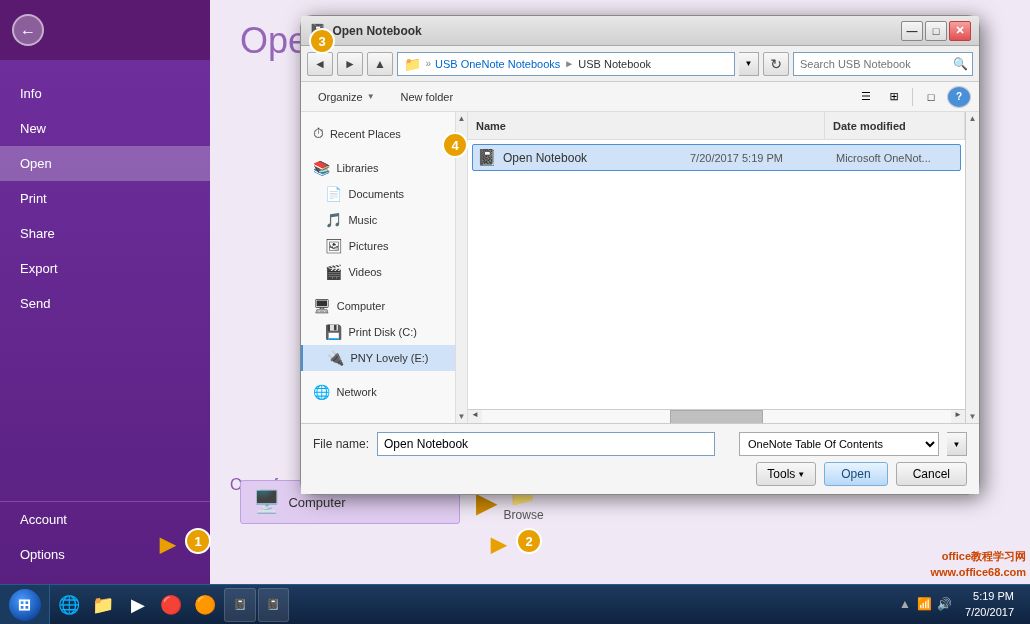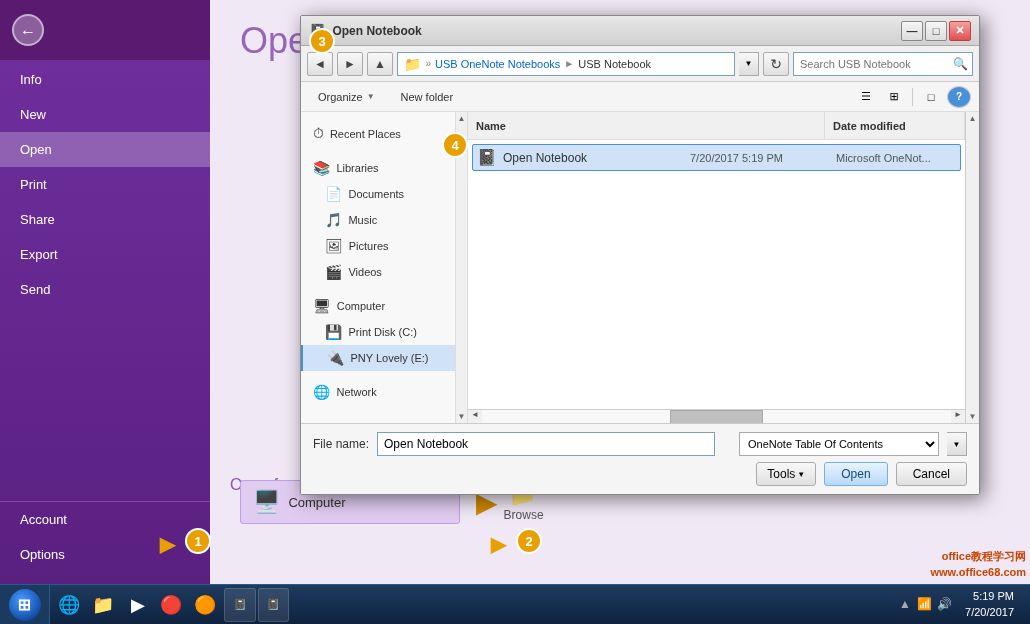--- a/index.html
+++ b/index.html
@@ -77,21 +77,21 @@
     .backstage-header {
       height: 60px; background: #5a1a70;
       display: flex; align-items: center; padding: 0 12px; gap: 8px;
     }
     .back-btn {
       width: 32px; height: 32px; border-radius: 50%;
       background: rgba(255,255,255,0.3); border: 2px solid rgba(255,255,255,0.5);
       display: flex; align-items: center; justify-content: center;
       color: white; font-size: 16px; cursor: pointer;
     }
-    .backstage-menu { flex: 1; padding-top: 2px; }
+    .backstage-menu { flex: 1; padding-top: 16px; }
     .backstage-item {
       padding: 10px 20px; color: white; cursor: pointer; font-size: 13px;
       font-weight: 500;
     }
     .backstage-item.active { background: rgba(255,255,255,0.25); }
     .backstage-bottom { padding-bottom: 12px; border-top: 1px solid rgba(255,255,255,0.2); }
 
     
     .main-content {
       position: absolute; left: 210px; top: 0; right: 0; bottom: 40px;
@@ -118,21 +118,21 @@
     .dialog-overlay {
       position: absolute; top: 0; left: 0; right: 0; bottom: 0;
       z-index: 200;
     }
     .dialog {
       position: absolute; top: 15px; left: 300px;
       width: 680px; height: 480px;
       background: white; border: 1px solid #888;
       box-shadow: 4px 4px 20px rgba(0,0,0,0.5);
       display: flex; flex-direction: column;
-      border-radius: 2px;
+      border-radius: 12px;
     }
     .dialog-titlebar {
       height: 30px; background: linear-gradient(to bottom, #e8e8e8, #d0d0d0);
       display: flex; align-items: center; padding: 0 8px;
       border-bottom: 1px solid #aaa; border-radius: 2px 2px 0 0;
       user-select: none;
     }
     .dialog-title-icon { font-size: 14px; margin-right: 6px; color: #c0392b; }
     .dialog-title-text { flex: 1; font-size: 12px; color: #333; font-weight: 600; }
     .dialog-controls { display: flex; gap: 2px; }

